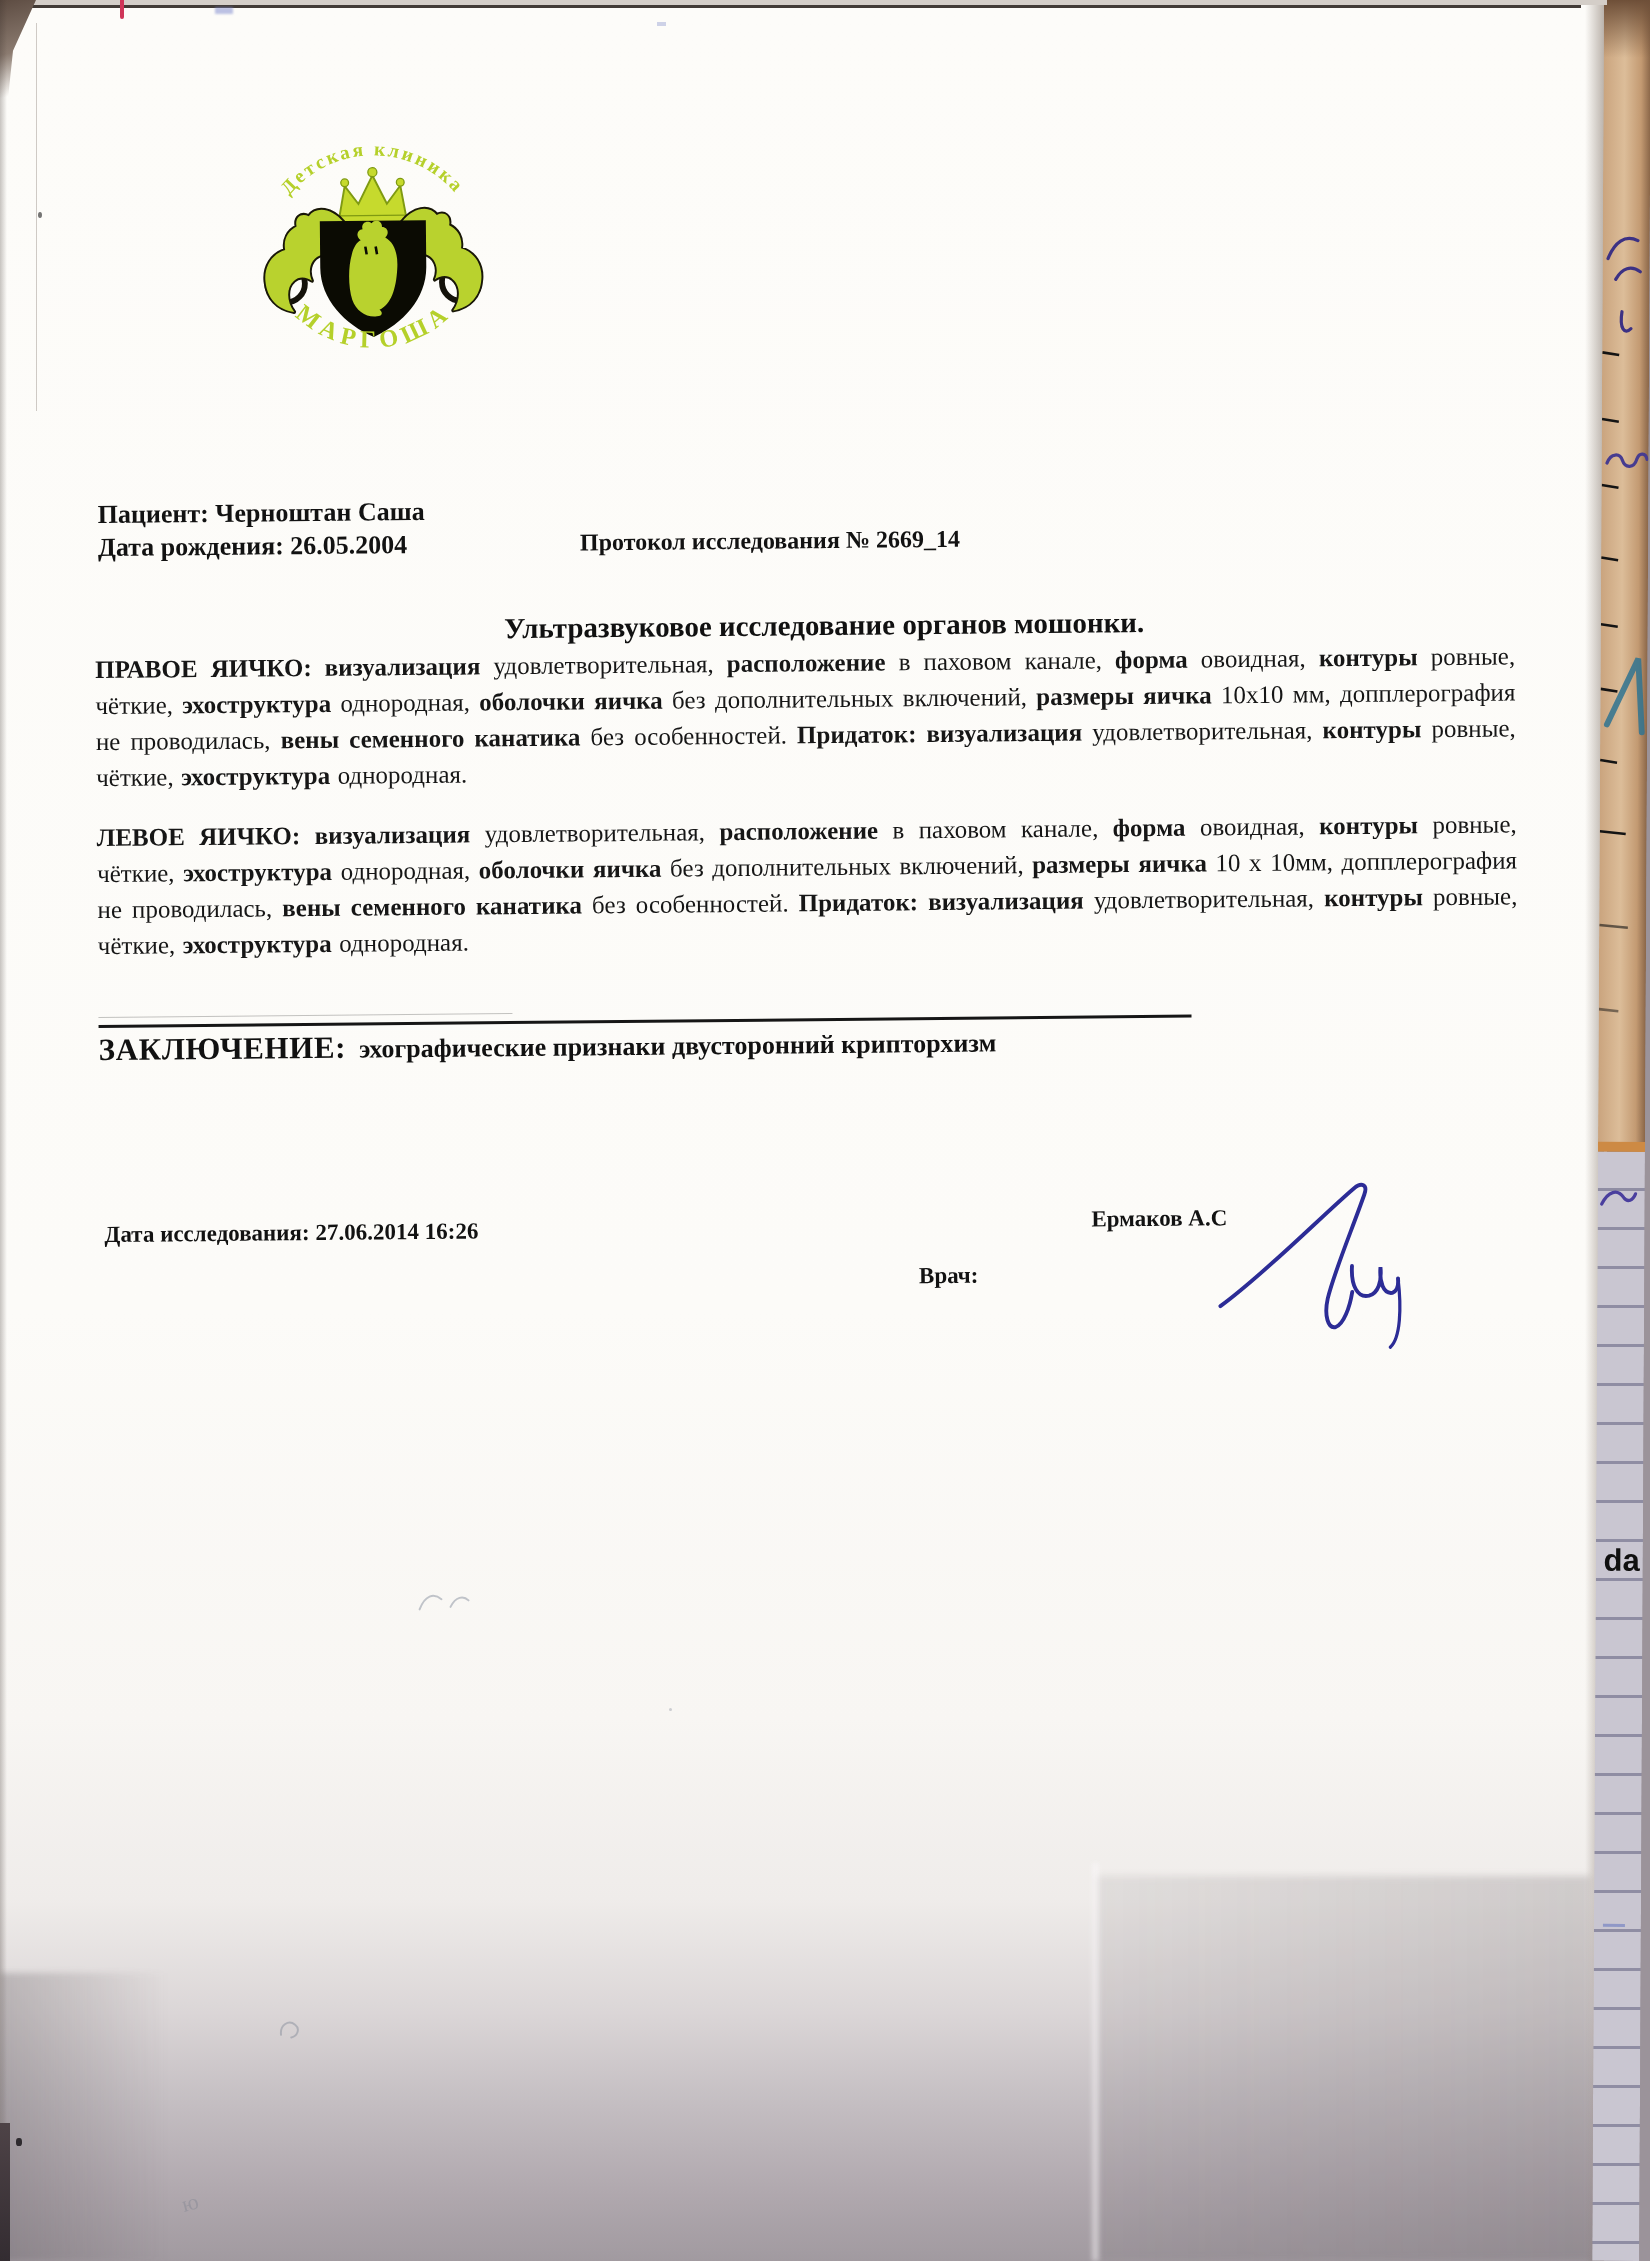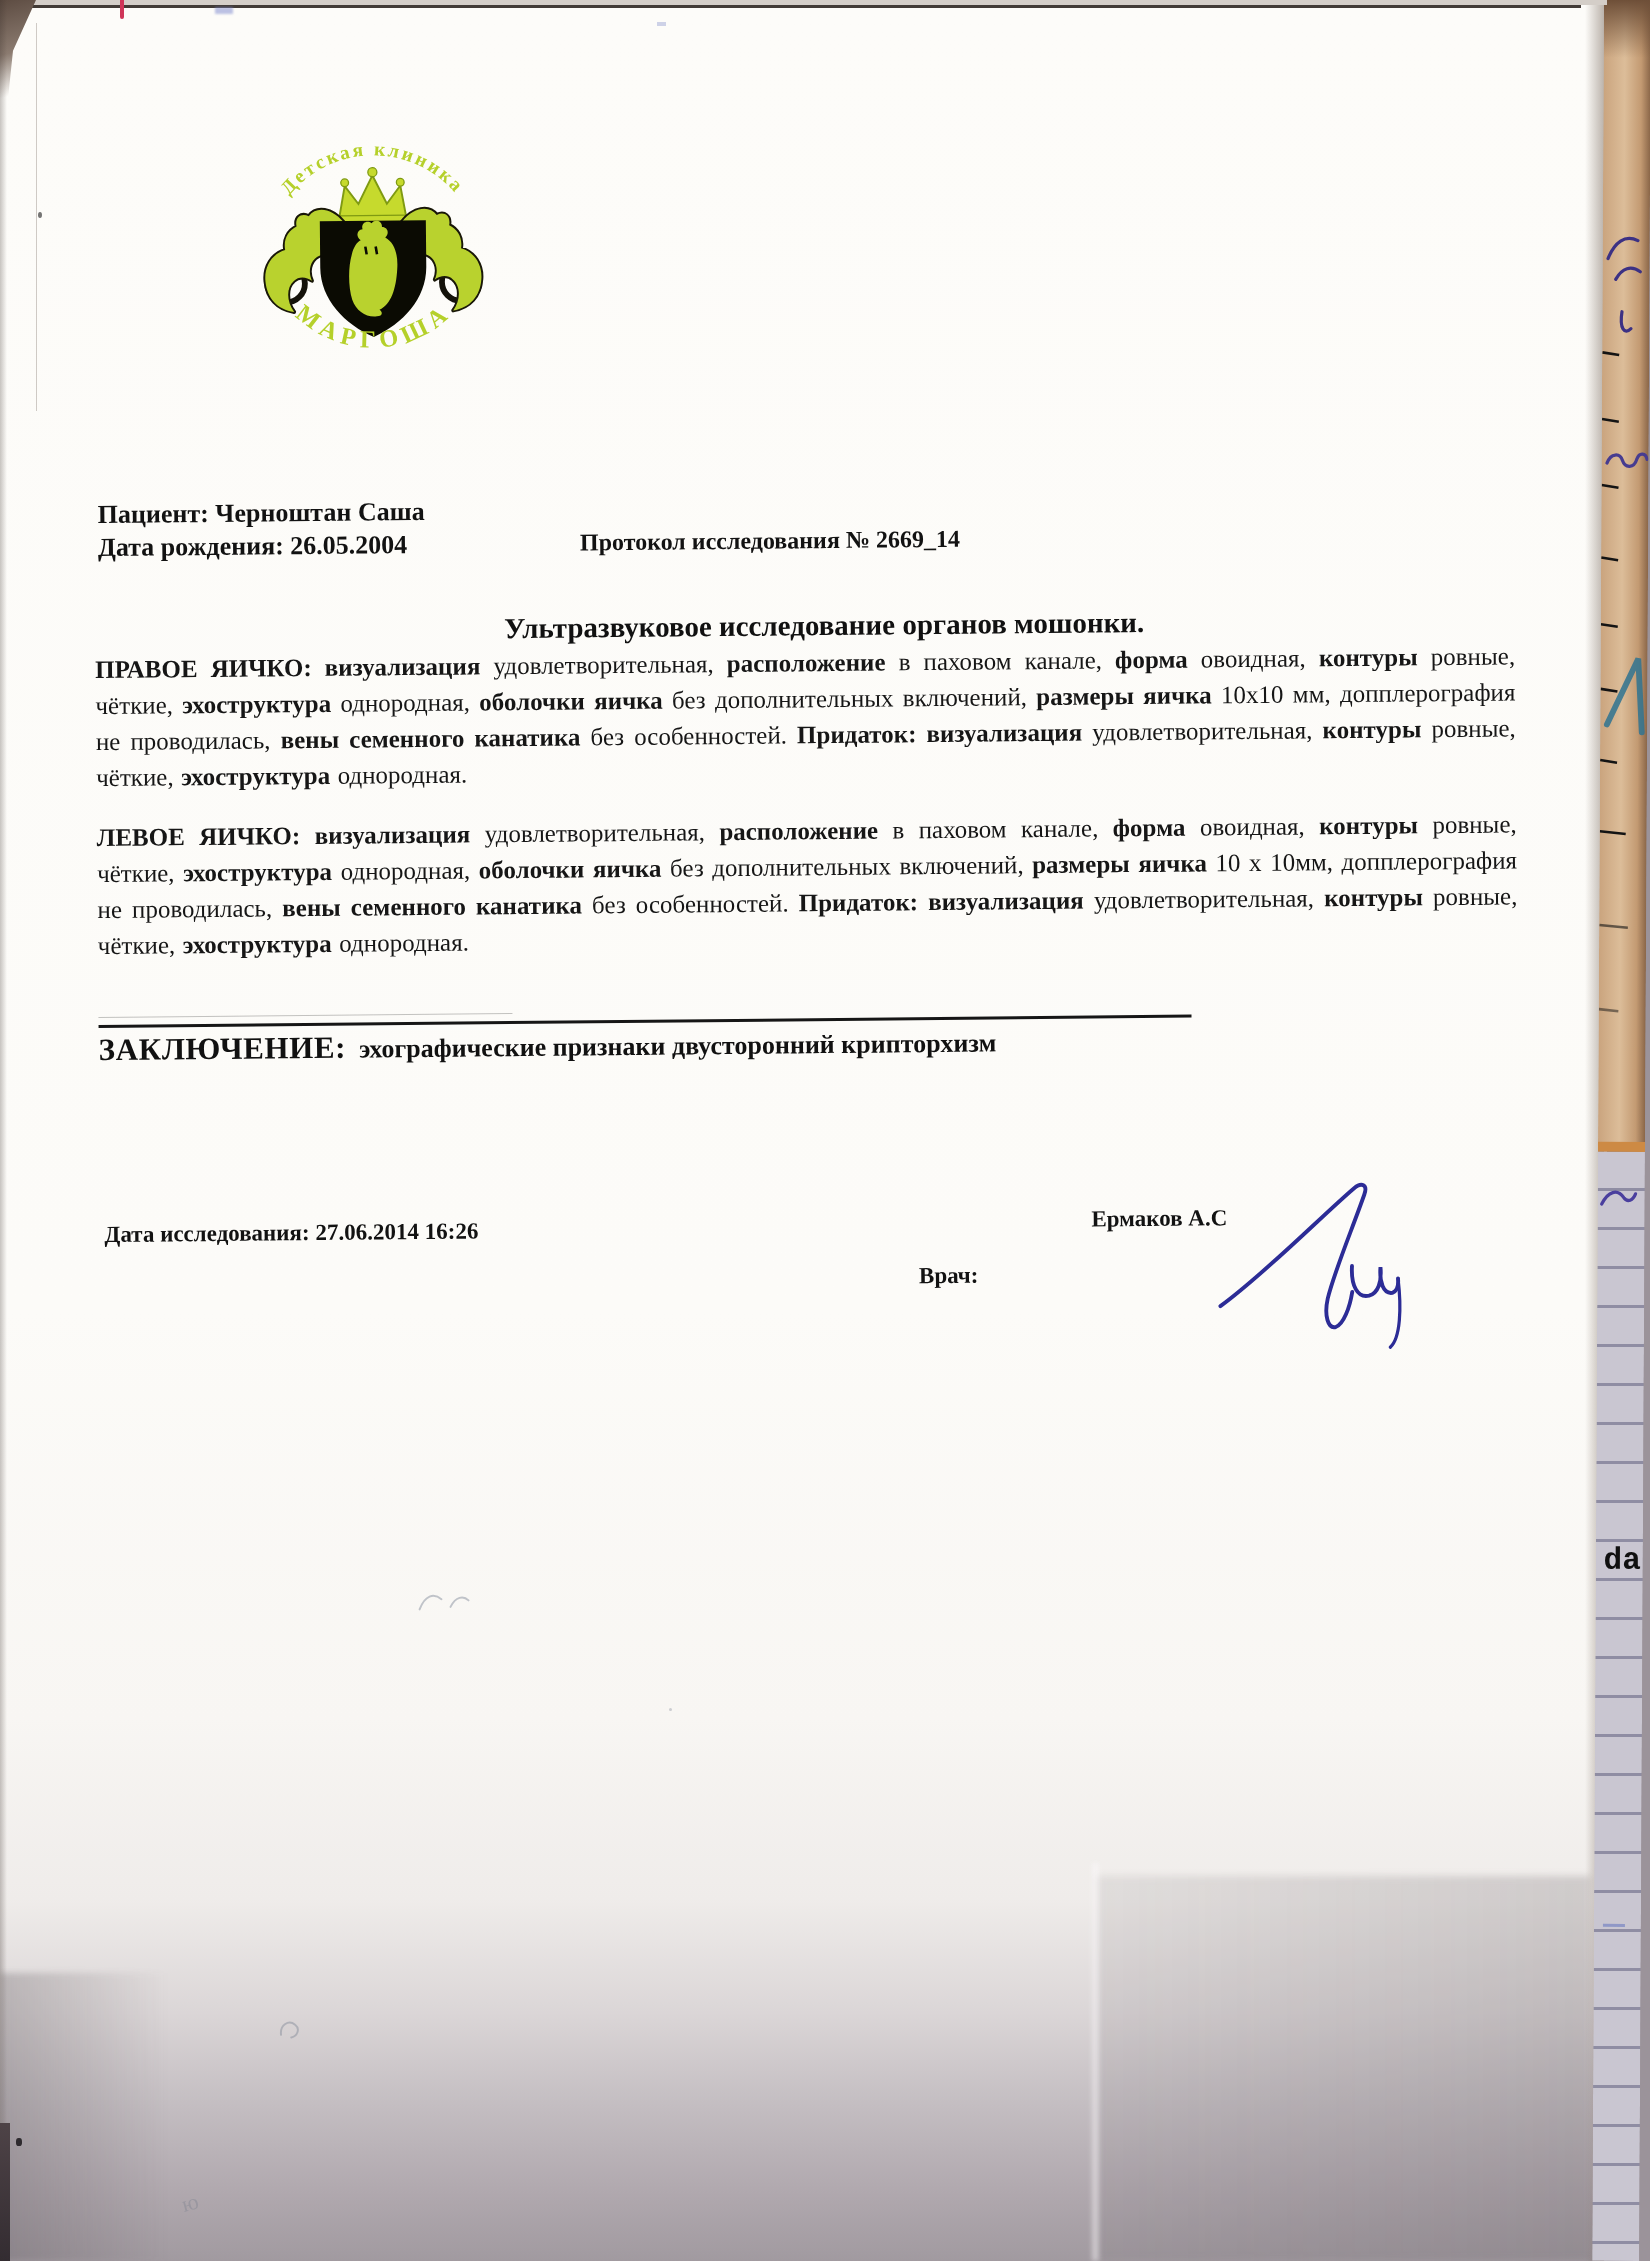--- a/index.html
+++ b/index.html
@@ -52,21 +52,21 @@
   .strip-tan{position:absolute;left:0;top:0;width:47px;height:1144px;
     background:linear-gradient(to right,#caa47e 0,#dcbd99 45%,#c39a72 80%,#8a6648 100%);}
   .strip-tan-top{position:absolute;left:0;top:0;width:47px;height:58px;
     background:linear-gradient(#6e4f38, rgba(110,79,56,0));}
   .strip-band{position:absolute;left:0;top:1142px;width:47px;height:9.7px;background:#cd8a44;}
   .strip-gray{position:absolute;left:0;top:1152px;width:47px;height:1109px;
     background:repeating-linear-gradient(to bottom, #c9c6d1 0 36px, #8f8da3 36px 39px);}
   .edge-shadow{position:absolute;left:1585px;top:0;width:19.4px;height:2261px;
     background:linear-gradient(to right, rgba(80,60,45,0), rgba(80,60,45,0.38));}
   .strip-ink{position:absolute;left:0;top:0;}
-  .da-text{position:absolute;left:7.8px;top:1543px;font-family:Liberation Mono, monospace;
+  .da-text{position:absolute;left:7.8px;top:1543px;font-family:Liberation Sans, sans-serif;
     font-weight:bold;font-size:31px;color:#101010;}
   .blue-dash{position:absolute;left:9px;top:1924px;width:22px;height:3.2px;background:#6072c0;opacity:.55;}
 
   
   #sheet{position:absolute;inset:0;transform:rotate(-0.55deg);transform-origin:103px 970px;color:#141414;}
 
   .hdr{position:absolute;font-weight:bold;font-size:26px;white-space:nowrap;color:#121212;}
   #patient-line{left:102px;top:500px;}
   #birth-line{left:102px;top:533px;}
   #protocol-line{left:584px;top:534px;font-size:24px;}

